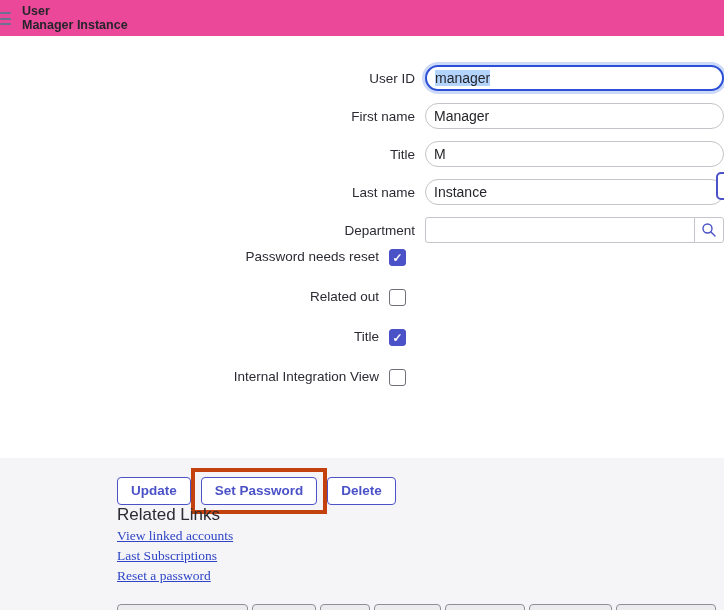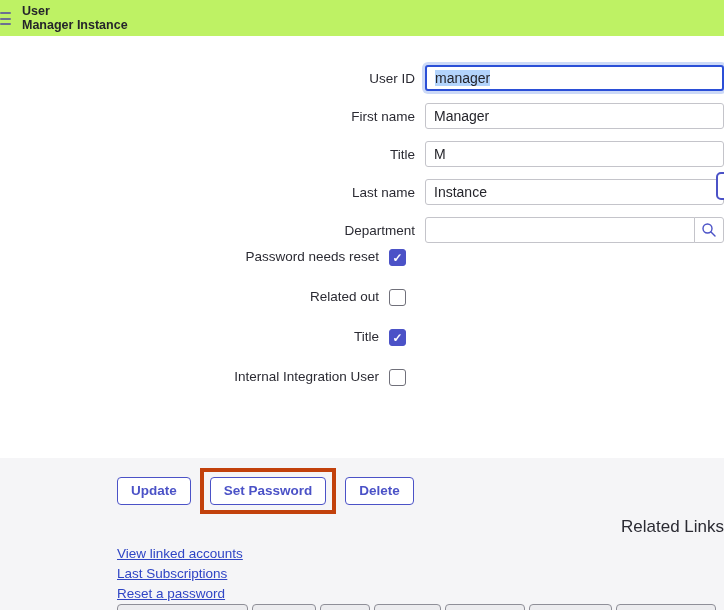--- a/index.html
+++ b/index.html
@@ -8,21 +8,21 @@
     font-family: "Liberation Sans", sans-serif;
     background: #ffffff;
     position: relative;
     overflow: hidden;
     color: #25252b;
   }
 
   
   .form-header {
     height: 36px;
-    background: #bef264;
+    background: #ec4899;
     display: flex;
     align-items: center;
     position: relative;
   }
   .hamburger {
     position: absolute;
     left: 0px; top: 12px;
     width: 11px; height: 13px;
     display: flex; flex-direction: column; justify-content: space-between;
     cursor: pointer;
@@ -50,21 +50,21 @@
     width: 389px;
     padding-right: 10px;
     text-align: right;
     font-size: 13.5px;
     color: #2b2b33;
     flex-shrink: 0;
   }
   .text-input {
     width: 310px; height: 26px;
     border: 1px solid #c4c4ca;
-    border-radius: 3px;
+    border-radius: 13px;
     background: #fff;
     font-size: 14px;
     line-height: 24px;
     padding: 0 8px;
     color: #25252b;
     white-space: nowrap; overflow: hidden;
   }
   .text-input.focused {
     border: 2px solid #2b4fd7;
     line-height: 22px;
@@ -114,47 +114,45 @@
   
   .form-footer {
     position: absolute;
     top: 458px; left: 0; right: 0; bottom: 0;
     background: #f5f5f7;
     padding-left: 117px;
   }
   .button-row {
     padding-top: 19px;
     display: flex; align-items: flex-end;
-    gap: 9px;
   }
   .ui-button {
     height: 28px;
     padding: 0 13px;
     background: #fff;
     border: 1px solid #4b52c7;
     border-radius: 4px;
     color: #4b52c7;
     font-family: "Liberation Sans", sans-serif;
     font-size: 13.5px; font-weight: bold;
     cursor: pointer;
     line-height: 26px;
   }
   .highlight-box {
     border: 4px solid #c2410c;
     padding: 5px 6px;
     margin: -9px 0;
     background: transparent;
   }
   .related-links-heading {
-    margin-top: 12px;
+    margin-top: 0;
     font-size: 17px;
     color: #2b2b33;
-    text-align: right;
-  }
-  .related-links-list { margin-top: 6px; list-style: none; }
+  }
+  .related-links-list { list-style: none; font-family: Liberation Serif, serif; }
   .related-links-list li { line-height: 19px; }
   .related-links-list a {
     color: #2f45c5;
     text-decoration: underline;
     font-size: 13.5px;
     cursor: pointer;
   }
 
   
   .tab-stub-row {
@@ -226,21 +224,21 @@
     </div>
     <div class="checkbox-row">
       <div class="field-label">Related out</div>
       <div class="checkbox"></div>
     </div>
     <div class="checkbox-row">
       <div class="field-label">Title</div>
       <div class="checkbox checked">✓</div>
     </div>
     <div class="checkbox-row">
-      <div class="field-label">Internal Integration User</div>
+      <div class="field-label">Internal Integration View</div>
       <div class="checkbox"></div>
     </div>
   </div>
 
 </div>
 
 <div class="edge-cutoff-button"></div>
 
 <div class="form-footer">
   <div class="button-row">

